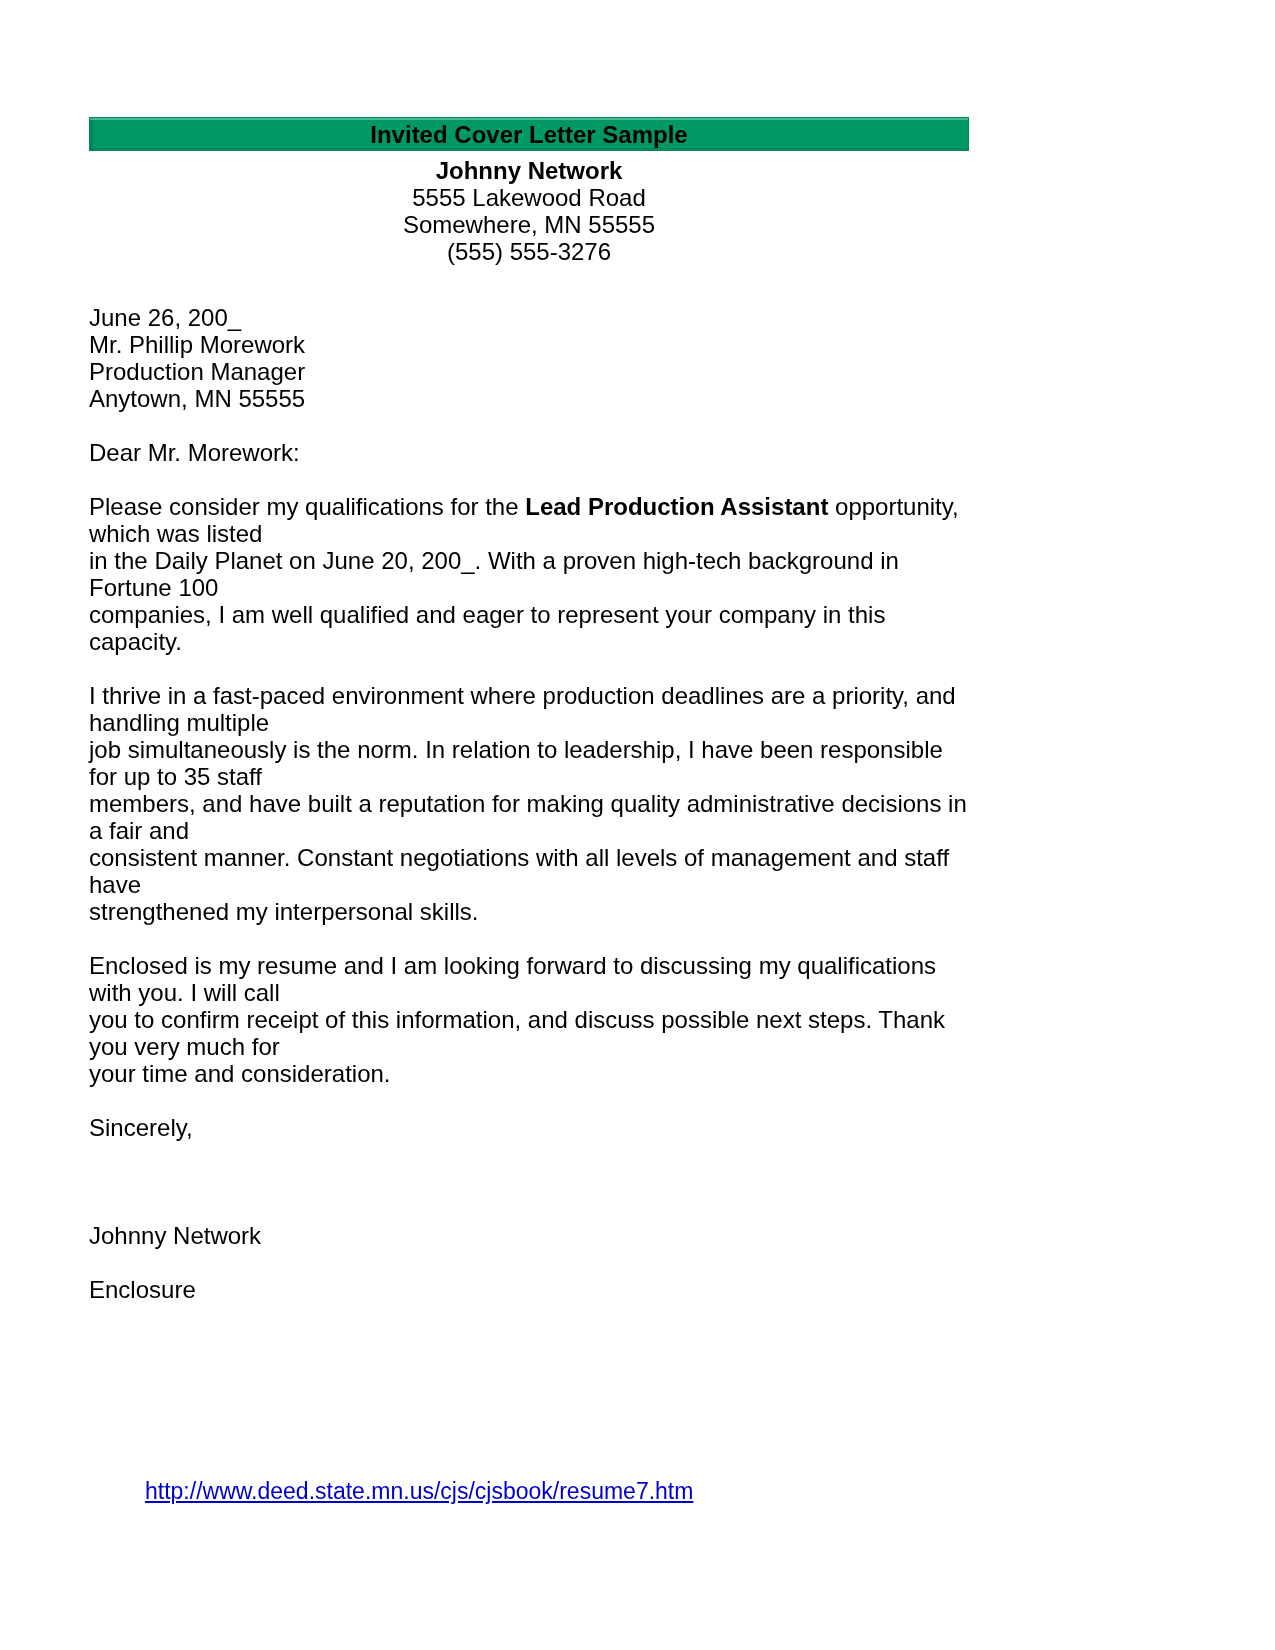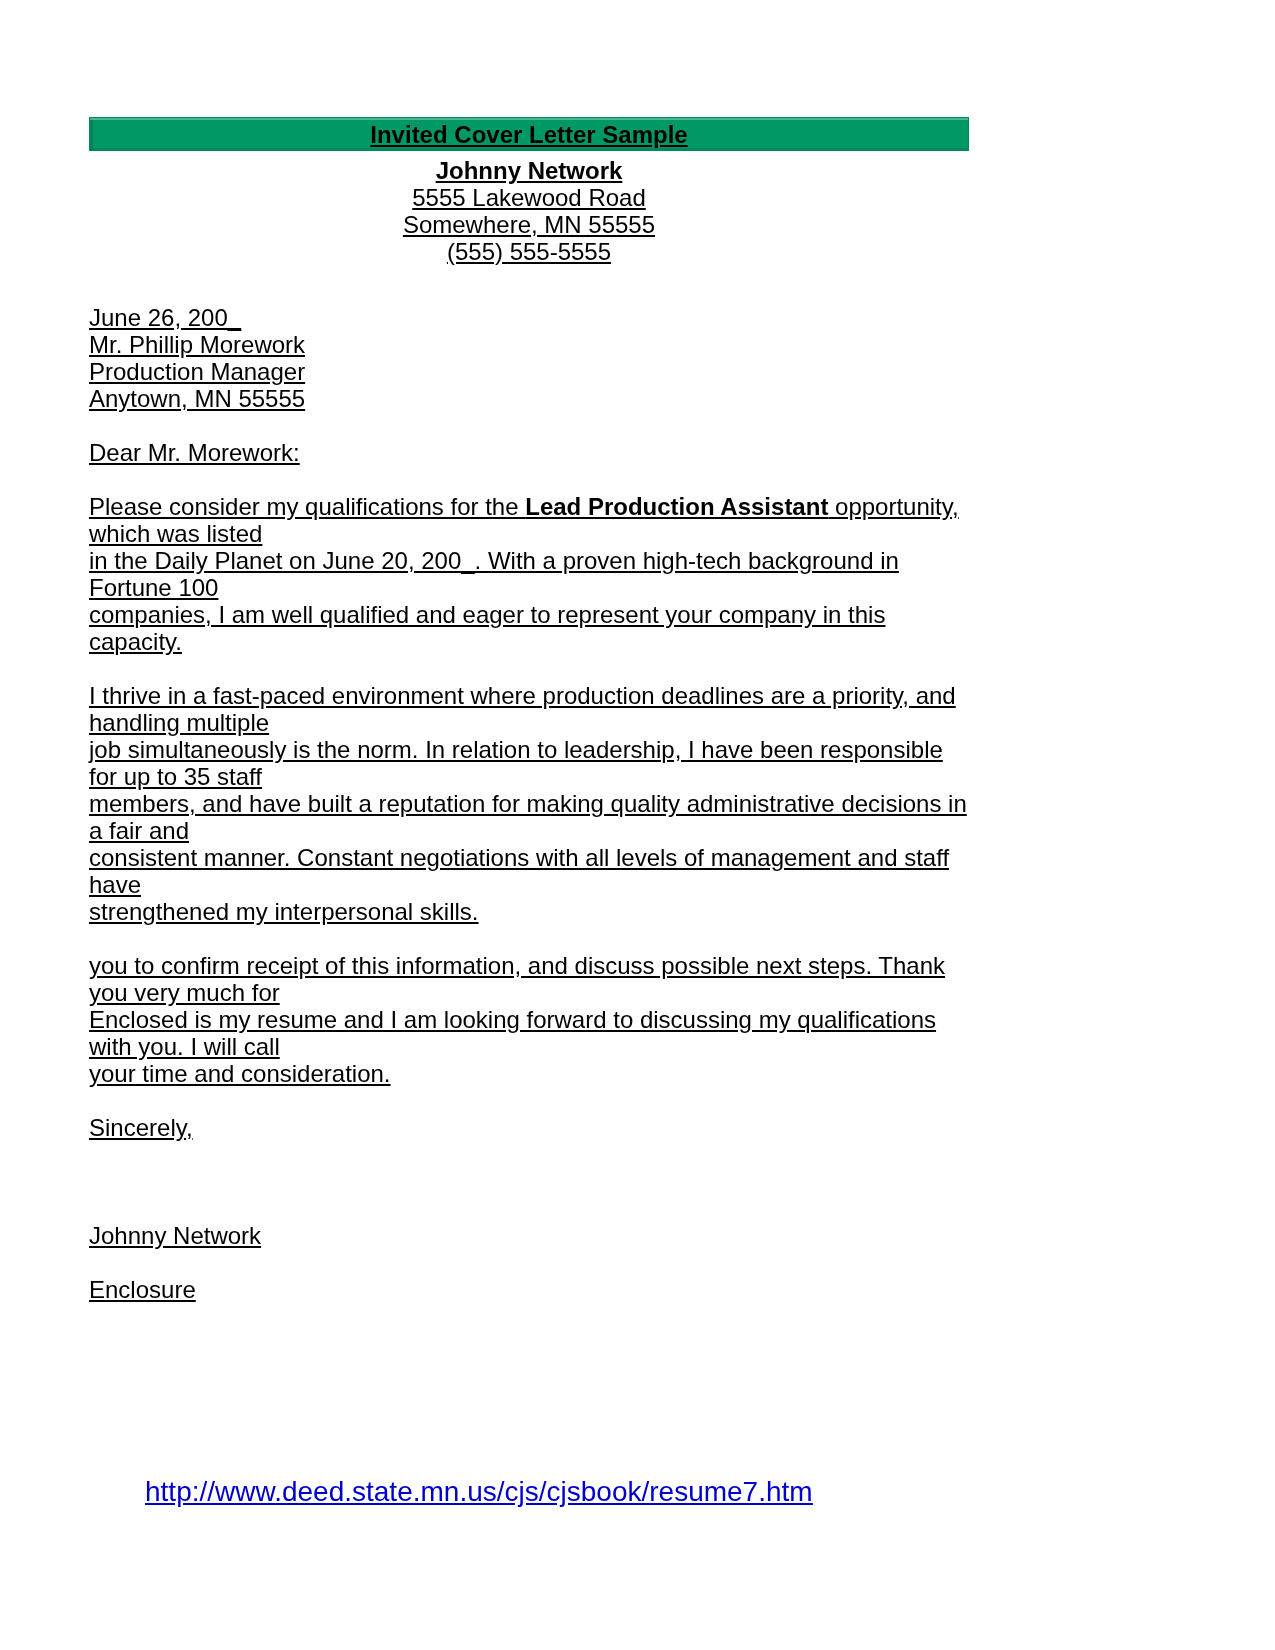--- a/index.html
+++ b/index.html
@@ -14,21 +14,20 @@
     font-family: "Liberation Sans", "DejaVu Sans", sans-serif;
     font-size: 24px;
     line-height: 27px;
     color: #000000;
   }
   .page {
     box-sizing: border-box;
     width: 1064px;
     height: 1650px;
     padding: 117px 95px 0 89px;
-    text-decoration: underline;
   }
   .banner {
     box-sizing: border-box;
     width: 100%;
     height: 34px;
     background: #009966;
     border: 1px solid #008a5c;
     box-shadow: inset 0 2px 0 rgba(255,255,255,0.30), inset 3px 0 0 rgba(0,0,0,0.12), inset 0 -2px 0 rgba(0,0,0,0.10);
     display: flex;
     align-items: center;
@@ -44,41 +43,41 @@
     text-align: center;
   }
   .sender-name { font-weight: bold; }
   .date-line   { margin-top: 39px; }
   .recipient   { }
   .salutation  { margin-top: 27px; }
   .para        { margin-top: 27px; }
   .closing     { margin-top: 27px; }
   .signature   { margin-top: 81px; }
   .enclosure   { margin-top: 27px; }
-  .link-line   { margin-top: 175px; margin-left: 56px; font-size: 28px; }
+  .link-line   { margin-top: 175px; margin-left: 56px; font-size: 23px; }
   .link-line a {
     color: #0000cc;
     text-decoration: underline;
   }
   b { font-weight: bold; }
 </style>
 </head>
 <body>
 
 <div class="page">
 
   <div class="banner" style="background: rgb(0, 153, 102);">
     <span class="banner-title">Invited Cover Letter Sample</span>
   </div>
 
   <div class="sender">
     <div class="sender-name">Johnny Network</div>
     <div>5555 Lakewood Road</div>
     <div>Somewhere, MN 55555</div>
-    <div>(555) 555-5555</div>
+    <div>(555) 555-3276</div>
   </div>
 
   <div class="date-line">June 26, 200_</div>
 
   <div class="recipient">
     <div>Mr. Phillip Morework</div>
     <div>Production Manager</div>
     <div>Anytown, MN 55555</div>
   </div>
 
@@ -92,22 +91,22 @@
 
   <div class="para">
     <div>I thrive in a fast-paced environment where production deadlines are a priority, and handling multiple</div>
     <div>job simultaneously is the norm. In relation to leadership, I have been responsible for up to 35 staff</div>
     <div>members, and have built a reputation for making quality administrative decisions in a fair and</div>
     <div>consistent manner. Constant negotiations with all levels of management and staff have</div>
     <div>strengthened my interpersonal skills.</div>
   </div>
 
   <div class="para">
+    <div>Enclosed is my resume and I am looking forward to discussing my qualifications with you. I will call</div>
     <div>you to confirm receipt of this information, and discuss possible next steps. Thank you very much for</div>
-    <div>Enclosed is my resume and I am looking forward to discussing my qualifications with you. I will call</div>
     <div>your time and consideration.</div>
   </div>
 
   <div class="closing">Sincerely,</div>
 
   <div class="signature">Johnny Network</div>
 
   <div class="enclosure">Enclosure</div>
 
   <div class="link-line">

